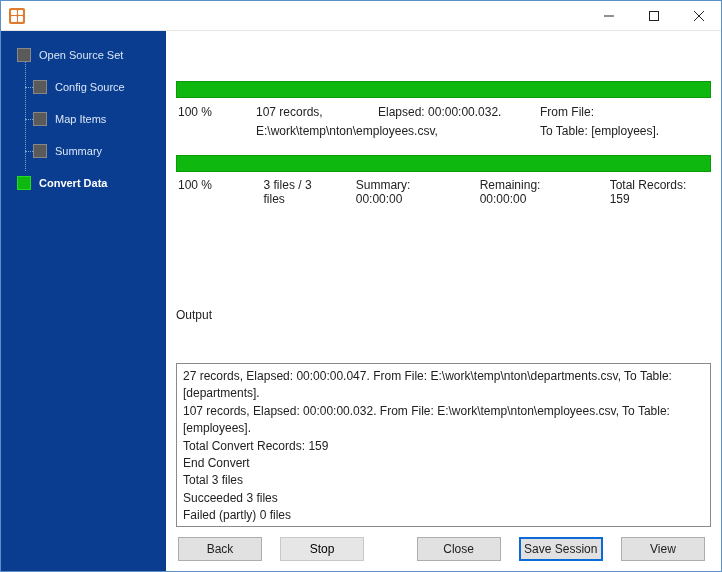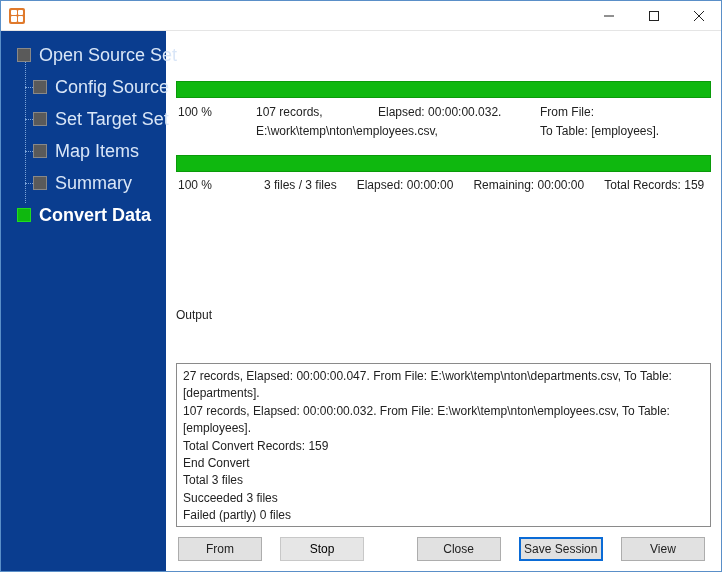--- a/index.html
+++ b/index.html
@@ -88,21 +88,21 @@
     background: #5a5a5a;
     border: 1px solid #888;
     flex-shrink: 0;
   }
   .sq.active {
     background: #0fb80f;
     border-color: #1fdc1f;
   }
   .tree-label {
     margin-left: 8px;
-    font-size: 18px;
+    font-size: 11px;
     color: #d9e6f7;
     white-space: nowrap;
   }
   .tree-item.active .tree-label {
     color: #fff;
     font-weight: bold;
   }
 
   
   .main {
@@ -246,25 +246,20 @@
         <div class="tree-label">Open Source Set</div>
       </div>
       <div class="tree-item child">
         <div class="hconn"></div>
         <div class="sq"></div>
         <div class="tree-label">Config Source</div>
       </div>
       <div class="tree-item child">
         <div class="hconn"></div>
         <div class="sq"></div>
-        <div class="tree-label">Set Target Set</div>
-      </div>
-      <div class="tree-item child">
-        <div class="hconn"></div>
-        <div class="sq"></div>
         <div class="tree-label">Map Items</div>
       </div>
       <div class="tree-item child">
         <div class="hconn"></div>
         <div class="sq"></div>
         <div class="tree-label">Summary</div>
       </div>
       <div class="tree-item last active">
 
         <div class="sq active"></div>
@@ -287,42 +282,42 @@
           <div class="span2">E:\work\temp\nton\employees.csv,</div>
           <div>To Table: [employees].</div>
         </div>
       </div>
 
       <div class="progress-section">
         <div class="progress-bar"></div>
         <div class="info-grid2">
           <div class="pct">100 %</div>
           <div>3 files / 3 files</div>
-          <div>Elapsed: 00:00:00</div>
+          <div>Summary: 00:00:00</div>
           <div>Remaining: 00:00:00</div>
           <div>Total Records: 159</div>
         </div>
       </div>
 
       <div style="flex:1"></div>
 
       <div class="output-label">Output</div>
       <div class="output-box" id="output-box">
           <div>27 records,    Elapsed: 00:00:00.047.    From File: E:\work\temp\nton\departments.csv,    To Table: [departments].</div>
           <div>107 records,    Elapsed: 00:00:00.032.    From File: E:\work\temp\nton\employees.csv,    To Table: [employees].</div>
           <div>Total Convert Records: 159</div>
           <div>End Convert</div>
           <div>Total 3 files</div>
           <div>Succeeded 3 files</div>
           <div>Failed (partly) 0 files</div>
         </div>
     </div>
 
     <div class="button-bar">
-      <button class="btn">From</button>
+      <button class="btn">Back</button>
       <button class="btn" disabled="">Stop</button>
       <div class="spacer"></div>
       <button class="btn">Close</button>
       <button class="btn primary">Save Session</button>
       <button class="btn">View</button>
     </div>
   </div>
 </div>
 
 </body></html>

